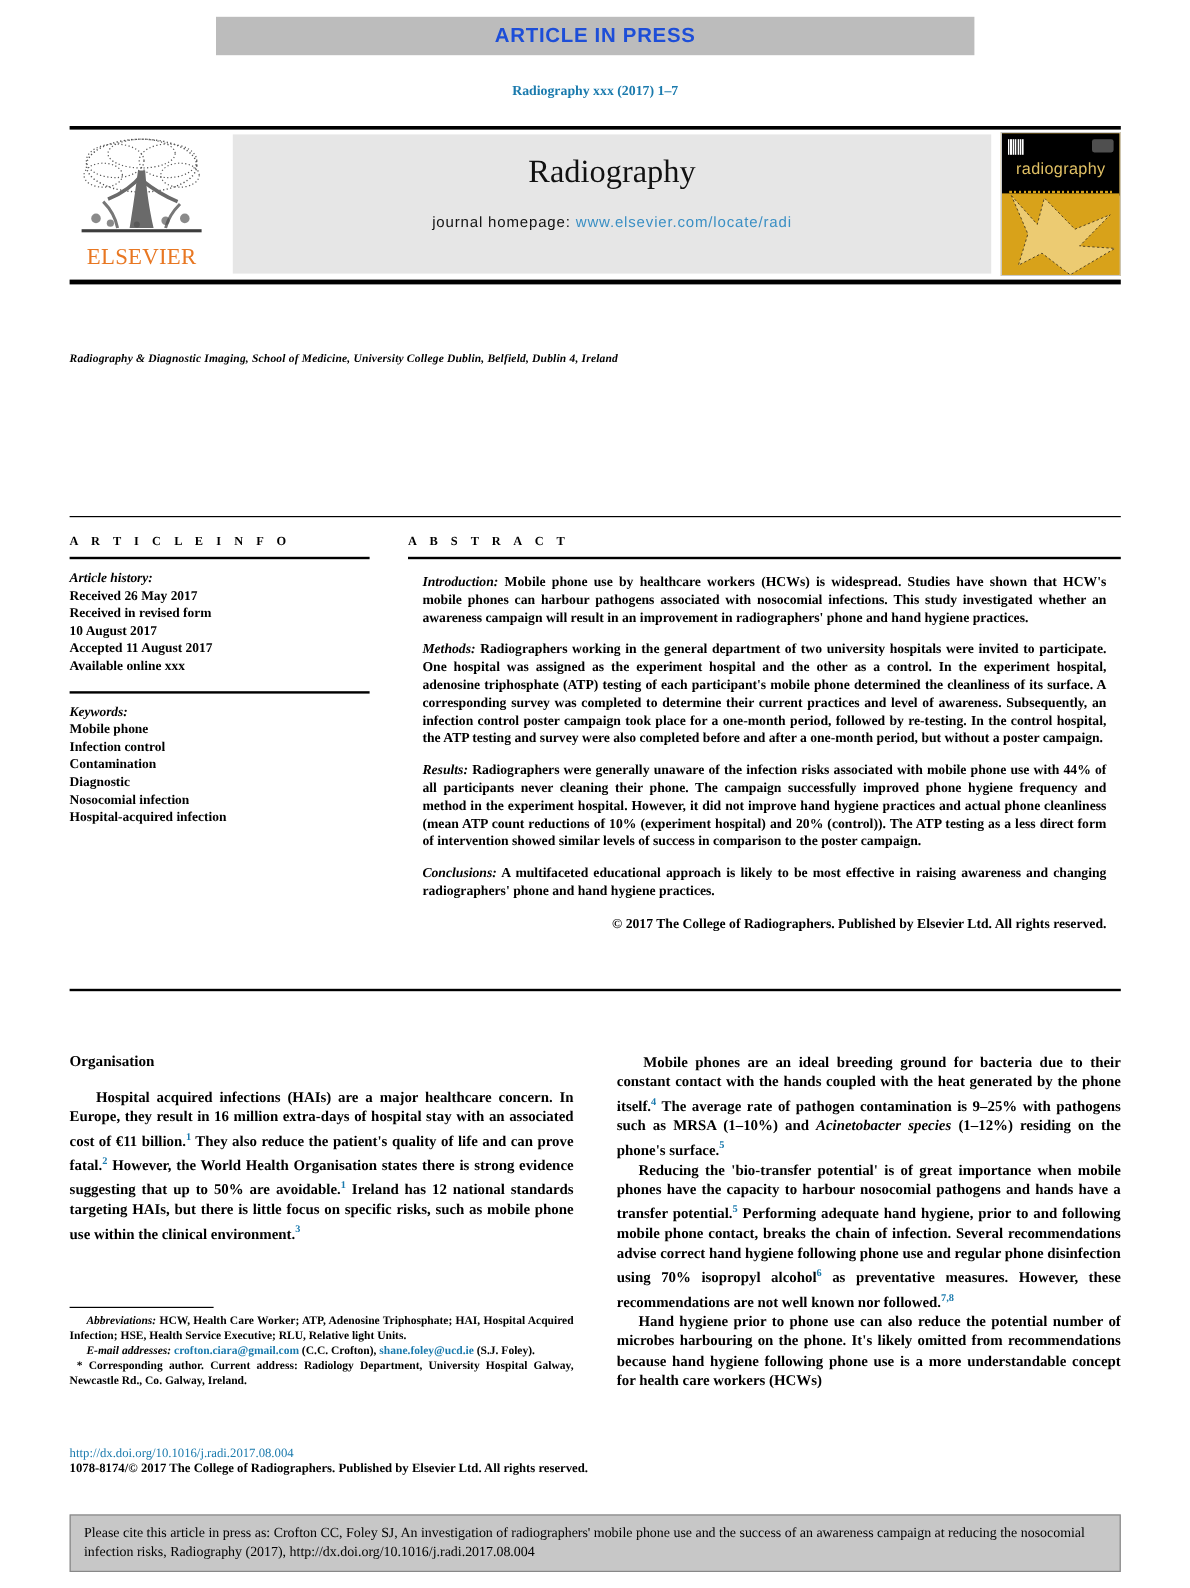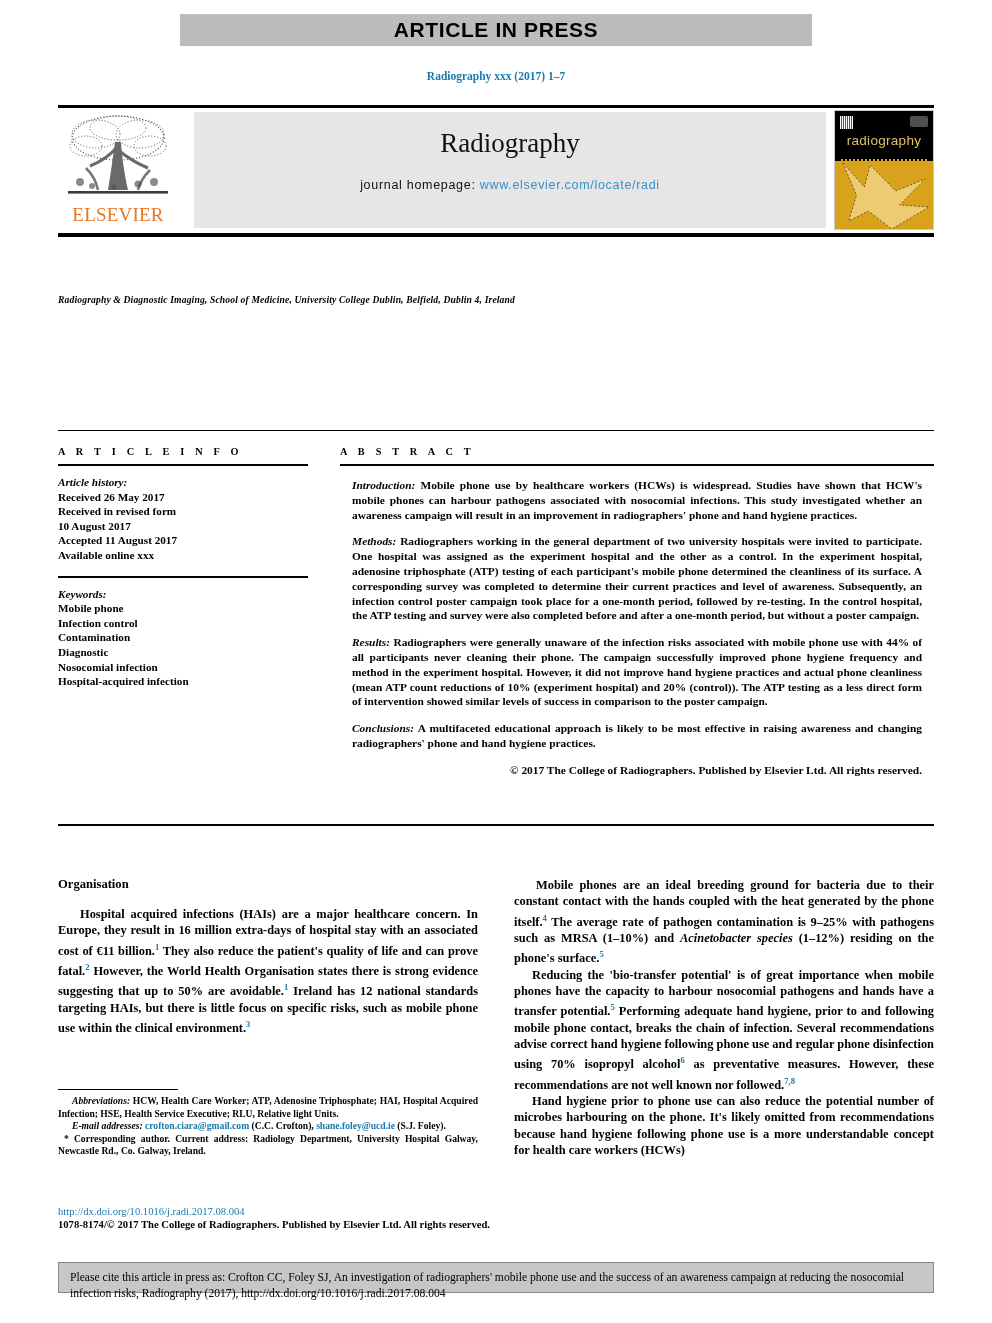--- a/index.html
+++ b/index.html
@@ -17,24 +17,24 @@
   }
 
   
   .press-banner {
     position: absolute;
     left: 180px;
     top: 14px;
     width: 632px;
     height: 32px;
     background: #bcbcbc;
-    color: #000000;
+    color: #1d4ed8;
     font-family: "Liberation Sans", sans-serif;
     font-weight: bold;
-    font-size: 21px;
+    font-size: 17px;
     letter-spacing: 0.6px;
     display: flex;
     align-items: center;
     justify-content: center;
   }
 
   
   .journal-ref {
     position: absolute;
     left: 0;
@@ -316,21 +316,21 @@
     font-size: 10.6px;
     margin-top: 2px;
   }
 
   
   .cite-box {
     position: absolute;
     left: 58px;
     top: 1262px;
     width: 876px;
-    height: 31px;
+    height: 48px;
     background: #c7c7c7;
     border: 1px solid #888;
     box-sizing: border-box;
     padding: 7px 11px;
   }
   .cite-text {
     font-family: "Liberation Serif", serif;
     font-size: 11.6px;
     line-height: 15.5px;
     color: #000;

